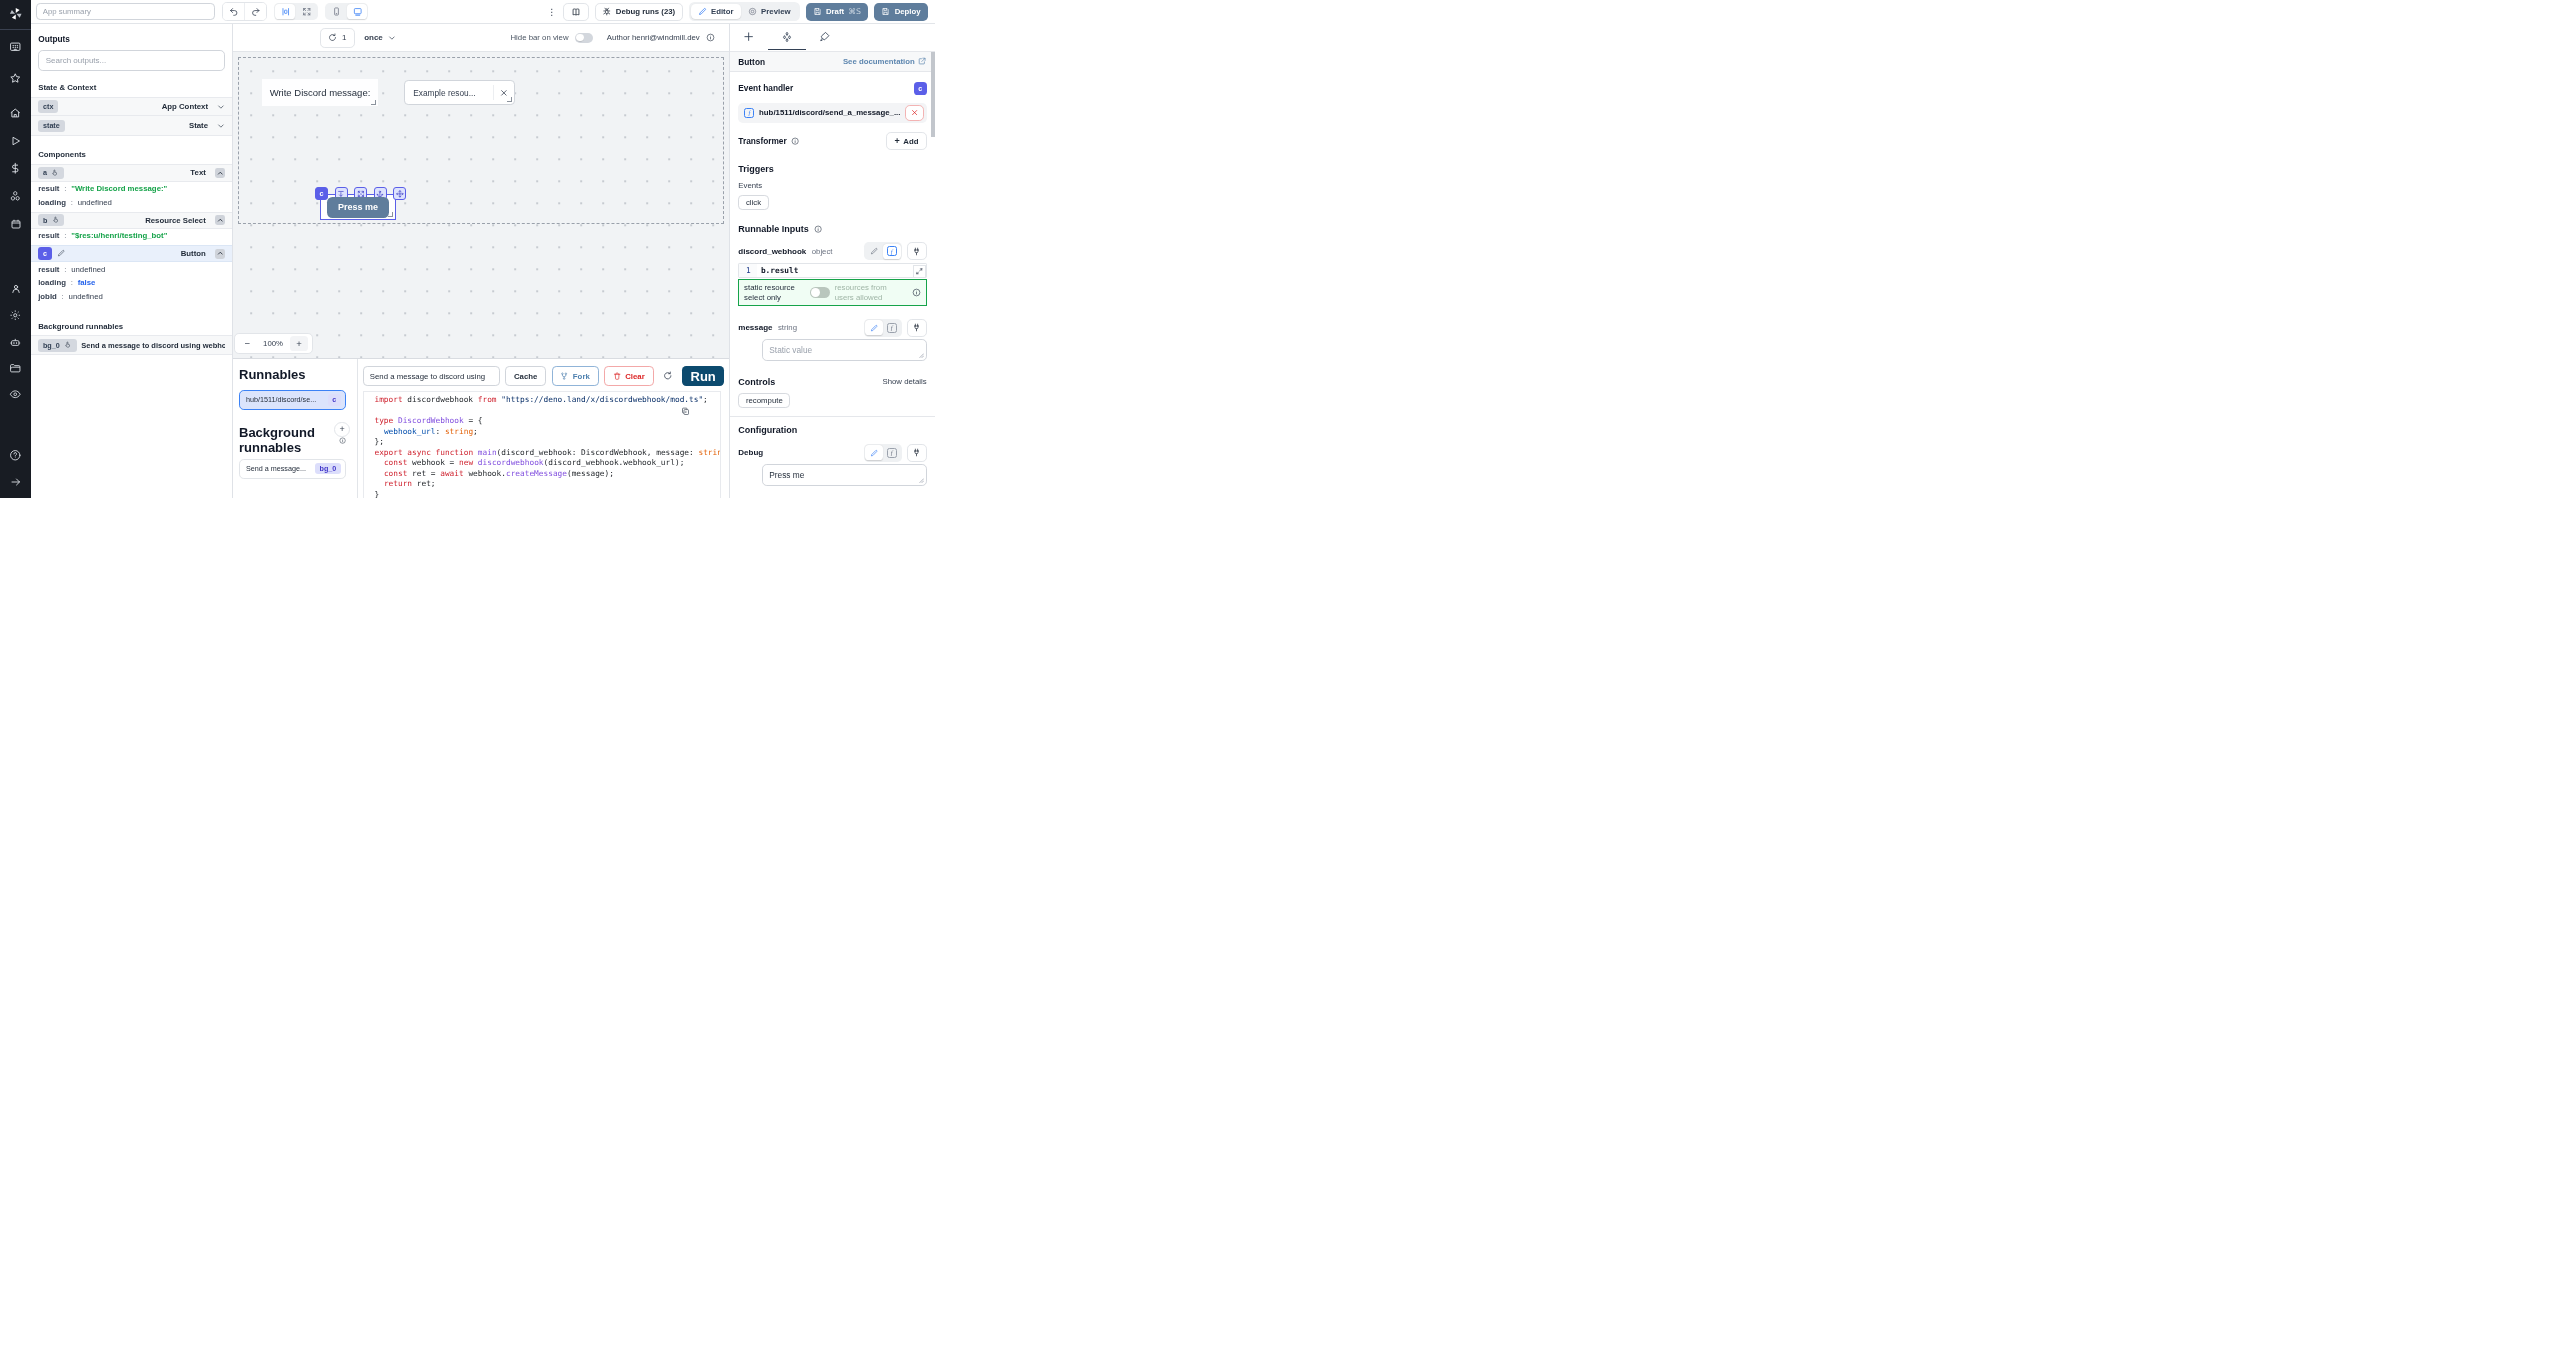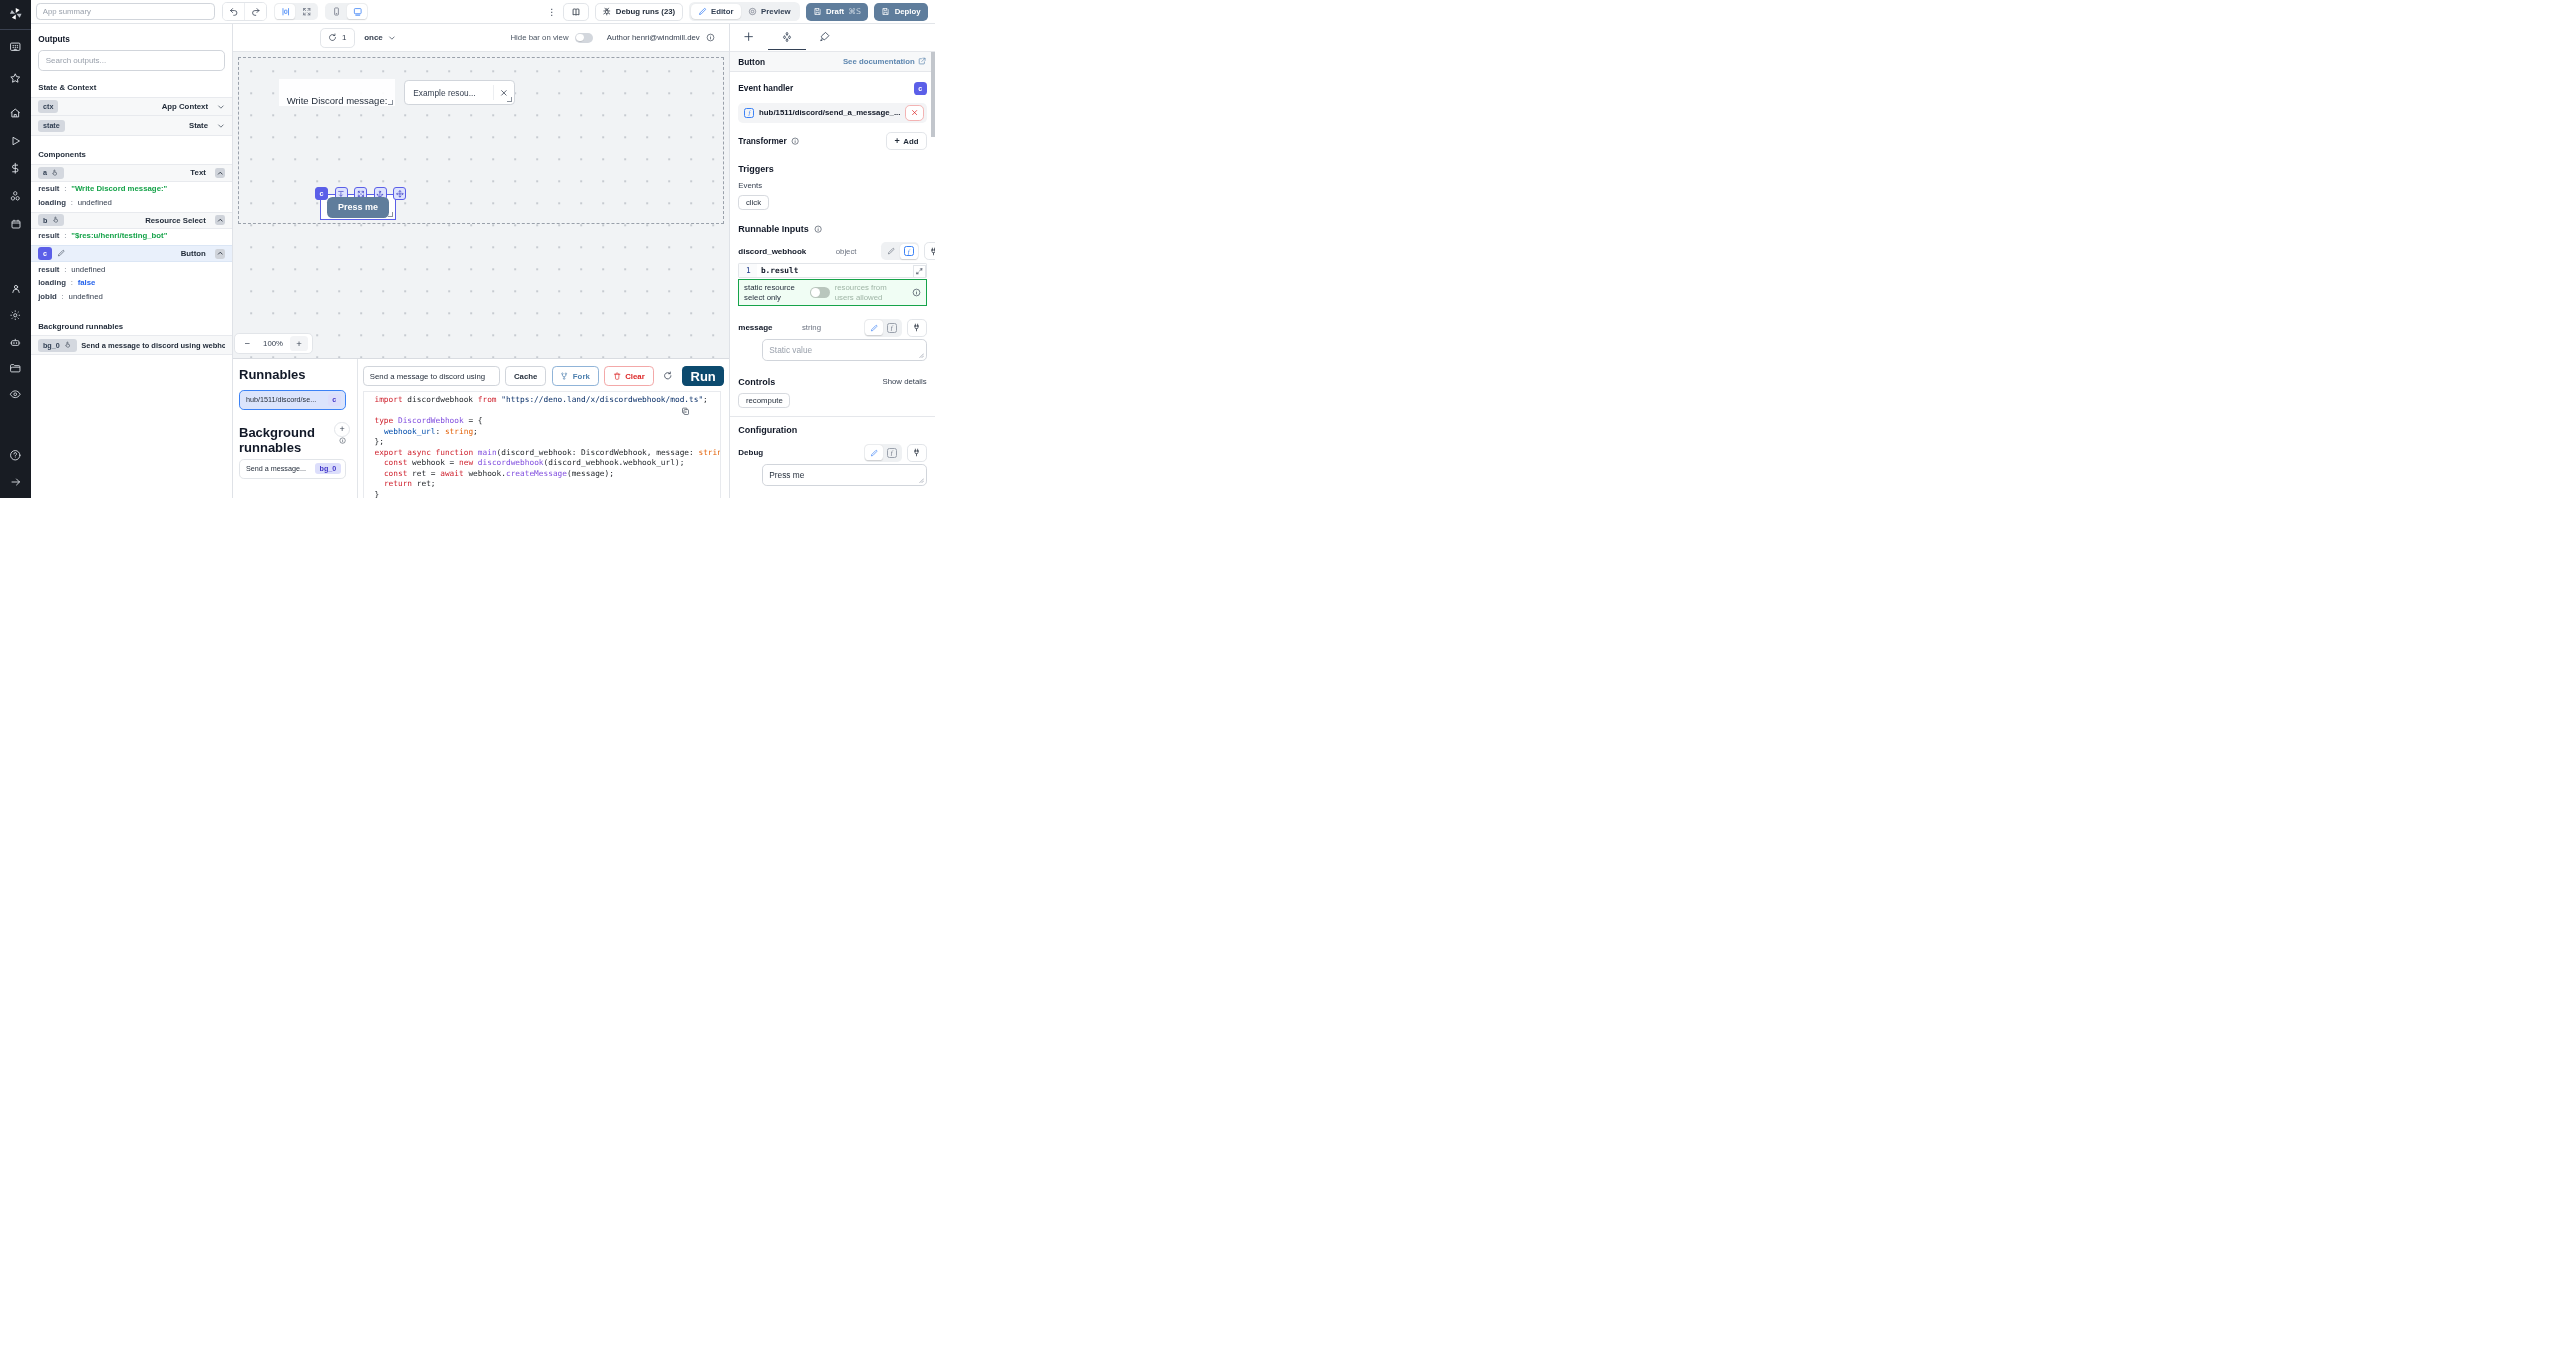--- a/index.html
+++ b/index.html
@@ -72,21 +72,21 @@
   .oncebox { display:flex; align-items:center; gap:4.8px; margin-left:9.5px; color:#374151; font-size:8px; font-weight:600; cursor:pointer; }
   .ctoolbar .right { margin-left:auto; display:flex; align-items:center; gap:6px; color:#4b5563; font-size:7.8px; }
   .toggle { width:18px; height:10px; border-radius:5.4px; background:#d3d7dd; position:relative; cursor:pointer; flex:none; }
   .toggle .knob { position:absolute; top:1.2px; left:1.2px; width:7.8px; height:7.8px; background:#fff; border-radius:50%; box-shadow:0 0.6px 0.6px rgba(0,0,0,.2); }
   .author { color:#374151; }
 
   .canvas { flex:1; position:relative; background:#f1f3f5; border-top:0.6px solid #e2e5e9;
     background-image:radial-gradient(circle,#c7cbd1 0.8px, transparent 0.8px); background-size:22px 22px; background-position:7.2px 8.3px; overflow:hidden; }
   .appframe { position:absolute; left:4.8px; top:4.8px; right:4.8px; height:167px; border:0.9px dashed #9aa1ab; }
   .cmp { position:absolute; background:rgba(255,255,255,.92); }
-  .cmp-text { left:46px; top:27px; width:116px; height:27.4px; display:flex; align-items:flex-end; justify-content:center; font-size:9.5px; color:#1f2937; }
+  .cmp-text { left:29px; top:27px; width:116px; height:27.4px; display:flex; align-items:center; justify-content:center; font-size:9.5px; color:#1f2937; }
   .cmp-select { left:171px; top:28px; width:111px; height:25px; background:#fff; border:0.6px solid #d1d5db; border-radius:4.2px; display:flex; align-items:center; padding:0 6px 0 8.3px; font-size:8.3px; color:#374151; }
   .cmp-select .clear { margin-left:auto; color:#374151; cursor:pointer; padding-left:6px; border-left:0.6px solid #eceef1; height:14.3px; display:flex; align-items:center; }
   .rz { position:absolute; right:1.8px; bottom:1.8px; width:4.8px; height:4.8px; border-right:1.8px solid #8b929c; border-bottom:1.8px solid #8b929c; cursor:nwse-resize; }
   .cmp-btnframe { left:87px; top:142px; width:76px; height:26px; background:#fff; border:1.2px solid #5b5fe8; }
   .pressme { position:absolute; left:6px; top:1.8px; width:62px; height:21px; background:#5f7d9c; color:#fff; border:none; border-radius:5.4px; font-size:9px; font-weight:700; cursor:pointer; }
   .chips { position:absolute; top:-7.8px; left:-6px; display:flex; gap:6.6px; }
   .chip { width:13px; height:13px; border-radius:3px; background:#dde2fd; border:0.9px solid #5b5fe8; color:#4446c8; display:flex; align-items:center; justify-content:center; cursor:pointer; }
   .chip.solid { background:#5b5fe8; color:#fff; font-size:7.2px; font-weight:700; }
   .zoomctl { position:absolute; left:0.6px; bottom:4.2px; width:79px; height:21px; background:#fff; border:0.6px solid #e2e5e9; border-radius:4.8px; display:flex; align-items:center; padding:0 3.6px; }
   .zoomctl .zbtn { width:18px; height:15.5px; border:none; background:transparent; border-radius:3.6px; font-size:9.5px; color:#374151; cursor:pointer; display:flex; align-items:center; justify-content:center; }
@@ -130,21 +130,21 @@
   .rsect { font-size:8.3px; font-weight:700; color:#111827; }
   .rsect.lg { font-size:9px; }
   .rowline { display:flex; align-items:center; }
   .cbadge { width:13px; height:13px; border-radius:3.6px; background:#5b5fe8; color:#fff; font-size:7.2px; font-weight:700; display:flex; align-items:center; justify-content:center; }
   .handlerbox { margin-top:8.3px; height:20px; background:#f3f4f6; border-radius:4.8px; display:flex; align-items:center; gap:4.8px; padding:0 3px 0 6px; }
   .fsq { width:10px; height:10px; border:0.9px solid #3b82f6; border-radius:2.4px; color:#3b82f6; font-size:6.6px; font-style:italic; font-family:"Liberation Serif",serif; display:flex; align-items:center; justify-content:center; flex:none; }
   .handlerbox .path { font-size:7.8px; font-weight:600; color:#111827; white-space:nowrap; overflow:hidden; flex:1; }
   .xbtn { width:18.5px; height:15.5px; background:#fff; border:0.6px solid #f3b3b3; border-radius:4.8px; color:#dc2626; display:flex; align-items:center; justify-content:center; cursor:pointer; flex:none; }
   .addbtn { margin-left:auto; height:18px; border:0.6px solid #e2e5e9; border-radius:4.8px; background:#fff; font-size:7.8px; font-weight:600; color:#1f2937; padding:0 7.2px; display:flex; align-items:center; gap:3.6px; cursor:pointer; }
   .chipbtn { display:inline-flex; height:15px; border:0.6px solid #d7dadf; border-radius:4.2px; background:#fff; font-size:7.8px; color:#1f2937; padding:0 6.6px; align-items:center; cursor:pointer; }
-  .fieldhdr { display:flex; align-items:center;gap:24px; }
+  .fieldhdr { display:flex; align-items:center; }
   .fname { font-size:8px; font-weight:700; color:#111827; }
   .ftype { font-size:7.8px; color:#6b7280; margin-left:5.4px; }
   .ctlgrp { margin-left:auto; display:flex; gap:4.8px; align-items:center; }
   .pf { display:flex; background:#eff1f3; border-radius:4.8px; padding:1.2px; }
   .pf .pfb { width:18px; height:15.5px; border:none; border-radius:3.6px; background:transparent; display:flex; align-items:center; justify-content:center; color:#6b7280; cursor:pointer; }
   .pf .pfb.on { background:#fff; box-shadow:0 0.6px 1.2px rgba(0,0,0,.15); }
   .plugbtn { width:20px; height:18px; border:0.6px solid #e2e5e9; border-radius:4.8px; background:#fff; display:flex; align-items:center; justify-content:center; color:#1f2937; cursor:pointer; }
   .exprbox { margin-top:2.4px; border:0.6px solid #e2e5e9; background:#fafbfc; border-radius:1.2px; display:flex; align-items:stretch; position:relative; height:15px; }
   .exprbox .ln { width:18px; text-align:center; color:#1e3a8a; font-family:"DejaVu Sans Mono",monospace; font-size:7.8px; line-height:13.7px; flex:none; }
   .exprbox .expr { flex:1; background:#fff; font-family:"DejaVu Sans Mono",monospace; font-size:7.8px; line-height:13.7px; font-weight:600; color:#111827; padding-left:3.6px; }

